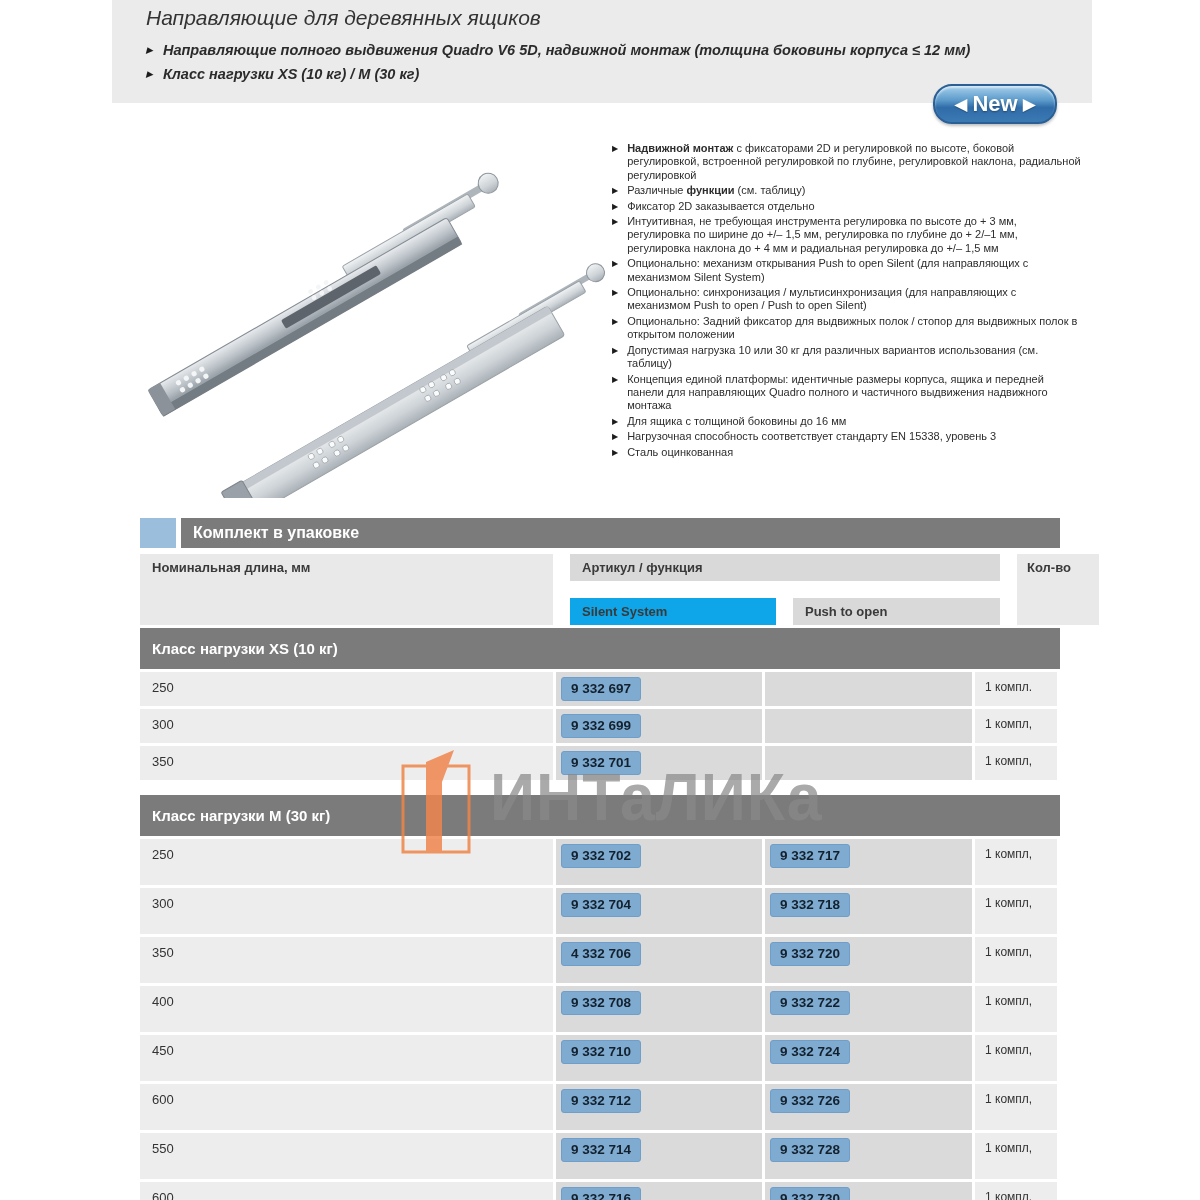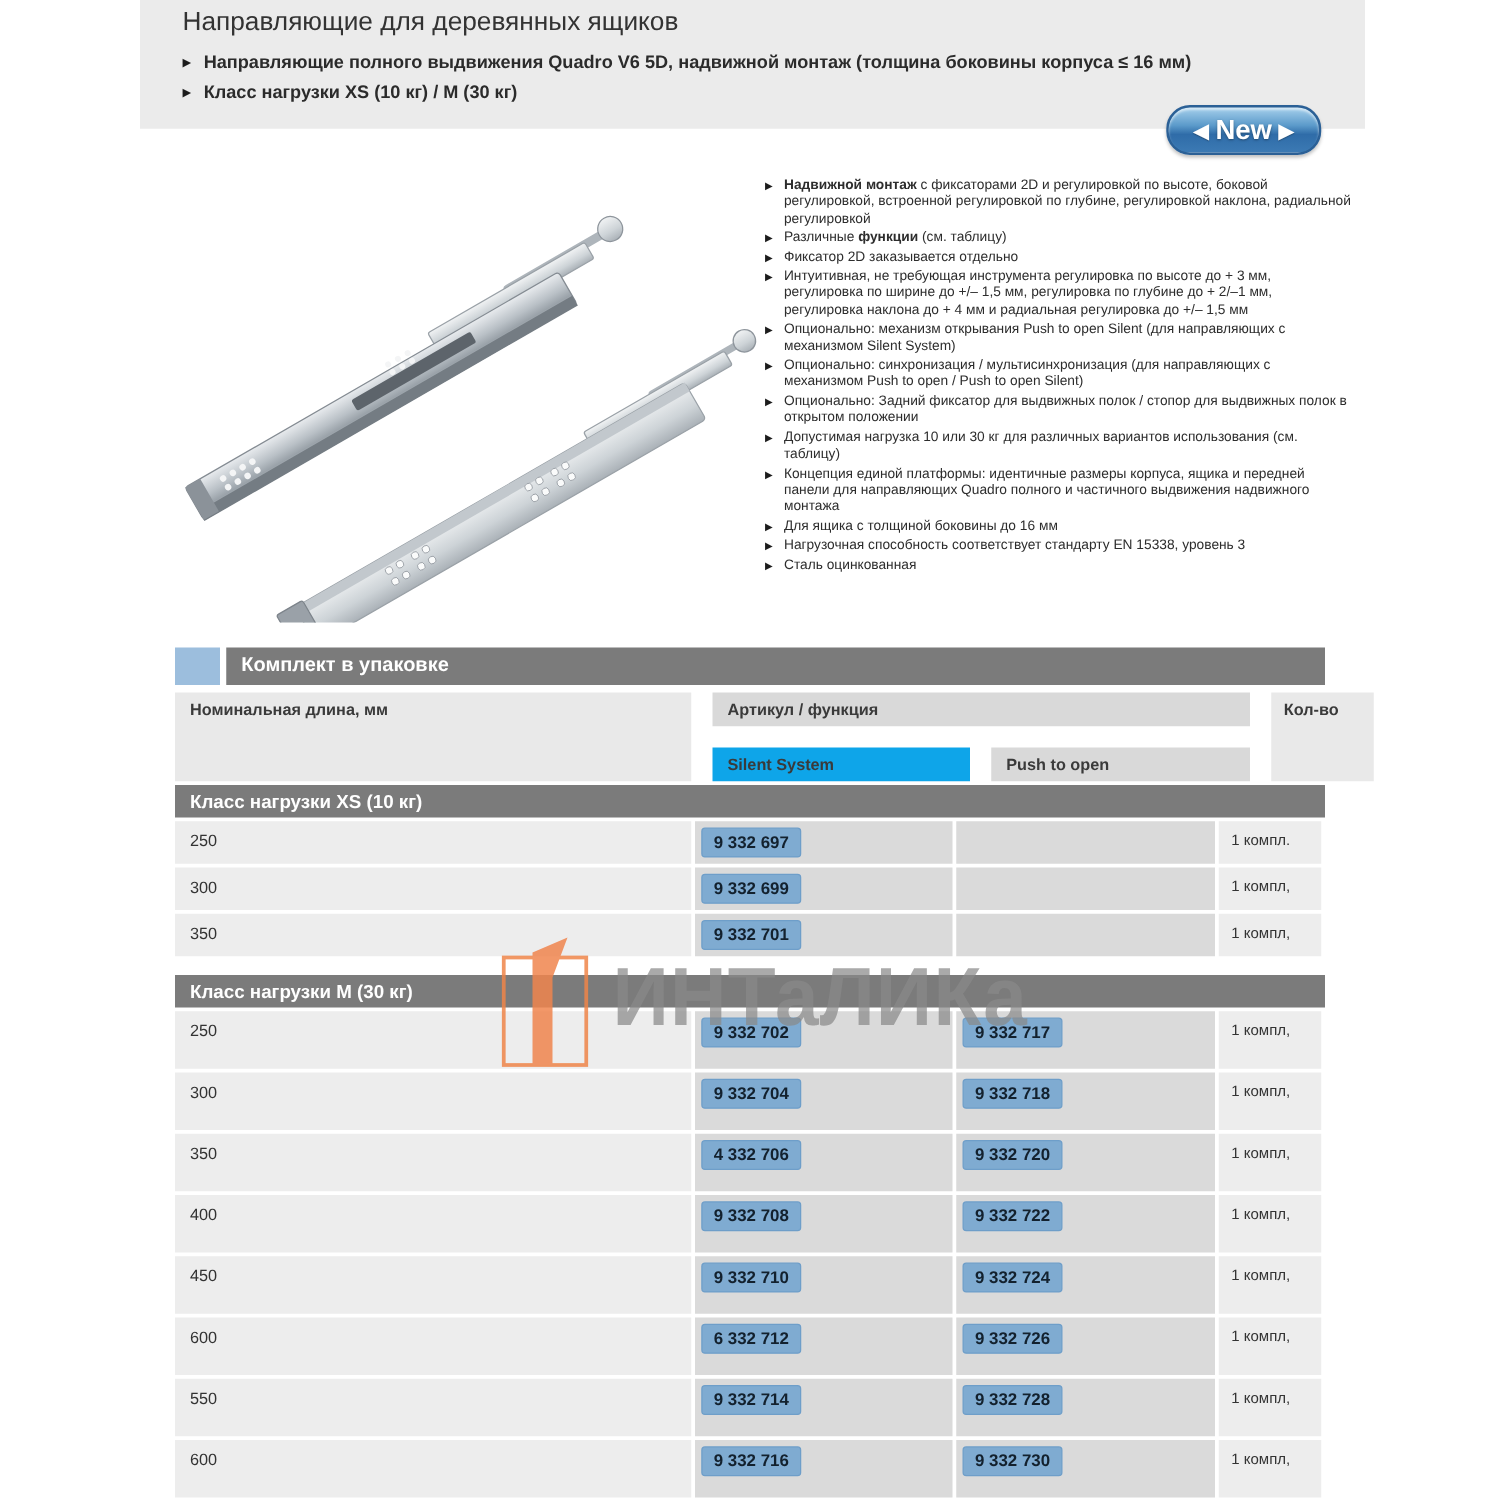--- a/index.html
+++ b/index.html
@@ -1,21 +1,21 @@
 <!DOCTYPE html>
 <html><head>
 <meta charset="utf-8">
 <style>
   html,body{margin:0;padding:0;}
   body{
     width:1200px;height:1200px;position:relative;background:#fff;
     font-family:"Liberation Sans",sans-serif;color:#2f2f2f;overflow:hidden;
   }
   
-  .header-block{position:absolute;left:112px;top:0;width:980px;height:103px;background:#ebebeb;}
+  .header-block{position:absolute;left:112px;top:0;width:980px;height:103px;background:#ebebeb;font-style:italic;}
   .page-title{margin:0;position:absolute;left:34px;top:6px;font-size:21px;font-weight:normal;color:#333;}
   .subtitle-list{position:absolute;left:34px;top:42px;display:flex;flex-direction:column;gap:8px;}
   .sub-item{display:flex;align-items:flex-start;}
   .b-arrow{font-size:9px;color:#1c1c1c;margin:3px 10px 0 0;flex:none;}
   .sub-text{font-size:14.5px;font-weight:bold;color:#2b2b2b;}
   
   .new-badge{
     position:absolute;left:933px;top:84px;width:120px;height:36px;border-radius:19px;
     background:linear-gradient(#a6d0ec 0%,#5b9aca 40%,#2f6ca8 60%,#3c7ab4 100%);
     border:2px solid #2b6096;display:flex;align-items:center;justify-content:center;gap:5px;
@@ -35,21 +35,21 @@
   .kit-row{display:flex;gap:5px;height:30px;margin-bottom:6px;}
   .kit-square{width:36px;background:#9cbedd;flex:none;}
   .kit-bar{flex:1;background:#7b7b7b;color:#fff;font-weight:bold;font-size:16px;display:flex;align-items:center;padding-left:12px;}
   .cols-header{display:grid;grid-template-columns:413px 206px 207px 82px;grid-template-rows:27px 27px;gap:17px;margin-bottom:3px;}
   .hc{font-size:13px;font-weight:bold;color:#3a3a3a;padding:6px 0 0 12px;box-sizing:border-box;}
   .h-length{grid-column:1;grid-row:1/3;background:#e9e9e9;}
   .h-article{grid-column:2/4;grid-row:1;background:#d9d9d9;}
   .h-silent{grid-column:2;grid-row:2;background:#0ea5e9;}
   .h-push{grid-column:3;grid-row:2;background:#d9d9d9;}
   .h-qty{grid-column:4;grid-row:1/3;background:#e9e9e9;padding-left:10px;}
-  .section-bar{height:26px;background:#7b7b7b;color:#fff;font-weight:bold;font-size:15px;display:flex;align-items:center;padding-left:12px;margin-bottom:3px;}
+  .section-bar{height:41px;background:#7b7b7b;color:#fff;font-weight:bold;font-size:15px;display:flex;align-items:center;padding-left:12px;margin-bottom:3px;}
   .t-row{display:grid;grid-template-columns:413px 206px 207px 82px;gap:3px;margin-bottom:3px;}
   .t-row.small > div{height:34px;}
   .t-row.large > div{height:46px;}
   .t-row > div{box-sizing:border-box;padding:8px 0 0 12px;font-size:13px;color:#333;}
   .c-len,.c-qty{background:#ededed;}
   .c-art{background:#dadada;padding-top:5px !important;padding-left:5px !important;}
   .c-qty{font-size:12px !important;padding-left:10px !important;}
   .art-badge{display:inline-block;background:#7fabd1;border:1px solid #6e9ec9;border-radius:3px;padding:3px 9px 4px 9px;font-size:13.5px;font-weight:bold;color:#13212e;}
   .section-gap{height:12px;}
   .bottom-rule{height:3px;background:#4f4f4f;margin-top:7px;}
@@ -58,21 +58,21 @@
   .wm-text{font-size:66px;font-weight:bold;color:#8a8a8a;opacity:.72;letter-spacing:1px;line-height:1;margin:16px 0 0 12px;transform:scaleX(.95);transform-origin:left;}
 </style>
 </head>
 <body>
 
 <div class="header-block">
   <h1 class="page-title">Направляющие для деревянных ящиков</h1>
   <div class="subtitle-list">
       <div class="sub-item">
         <span class="b-arrow">▶</span>
-        <span class="sub-text">Направляющие полного выдвижения Quadro V6 5D, надвижной монтаж (толщина боковины корпуса ≤ 16 мм)</span>
+        <span class="sub-text">Направляющие полного выдвижения Quadro V6 5D, надвижной монтаж (толщина боковины корпуса ≤ 12 мм)</span>
       </div>
       <div class="sub-item">
         <span class="b-arrow">▶</span>
         <span class="sub-text">Класс нагрузки XS (10 кг) / M (30 кг)</span>
       </div>
     </div>
 </div>
 
 <div class="new-badge">
   <span class="arr">◀</span>
@@ -261,21 +261,21 @@
         <div class="c-qty">1 компл,</div>
       </div>
       <div class="t-row large">
         <div class="c-len">450</div>
         <div class="c-art"><span class="art-badge">9 332 710</span></div>
         <div class="c-art"><span class="art-badge">9 332 724</span></div>
         <div class="c-qty">1 компл,</div>
       </div>
       <div class="t-row large">
         <div class="c-len">600</div>
-        <div class="c-art"><span class="art-badge">6 332 712</span></div>
+        <div class="c-art"><span class="art-badge">9 332 712</span></div>
         <div class="c-art"><span class="art-badge">9 332 726</span></div>
         <div class="c-qty">1 компл,</div>
       </div>
       <div class="t-row large">
         <div class="c-len">550</div>
         <div class="c-art"><span class="art-badge">9 332 714</span></div>
         <div class="c-art"><span class="art-badge">9 332 728</span></div>
         <div class="c-qty">1 компл,</div>
       </div>
       <div class="t-row large">

